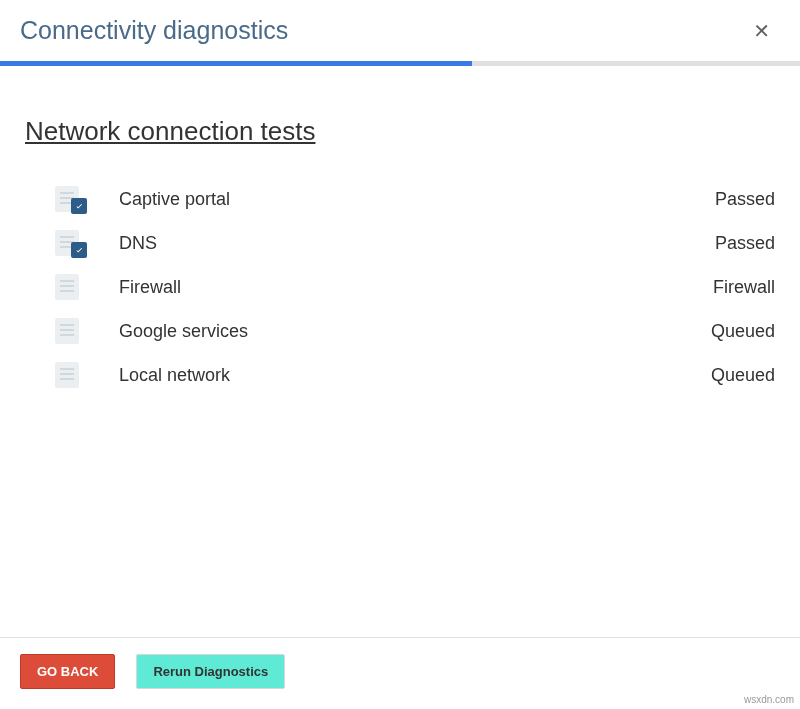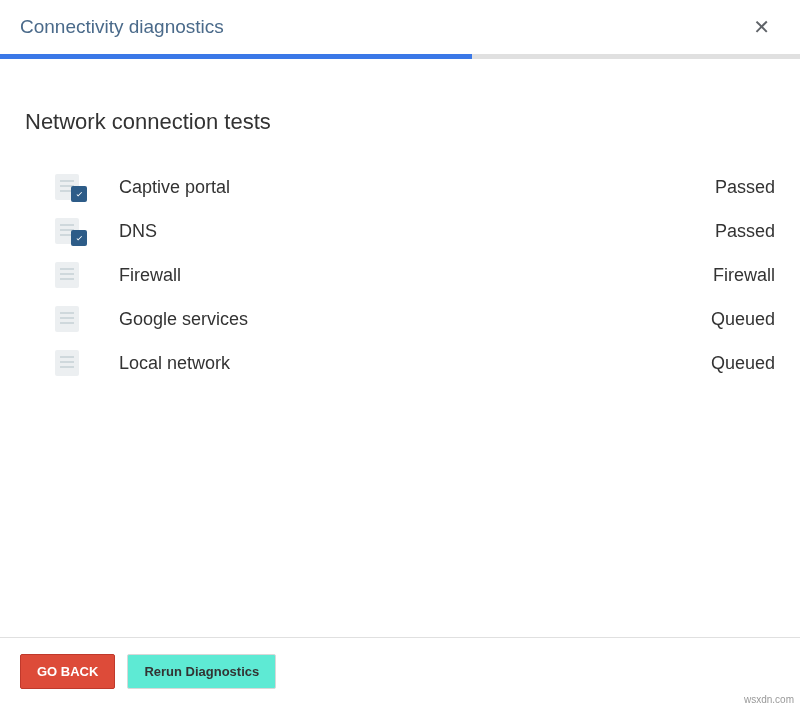--- a/index.html
+++ b/index.html
@@ -16,21 +16,21 @@
       position: relative;
     }
     .header {
       display: flex;
       justify-content: space-between;
       align-items: center;
       padding: 16px 20px 16px 20px;
     }
     .header-title {
       color: #4a6a8a;
-      font-size: 19px;
+      font-size: 25px;
       font-weight: 400;
     }
     .close-btn {
       color: #5f6368;
       font-size: 20px;
       cursor: pointer;
       padding: 0 10px;
       background: none;
       border: none;
       line-height: 1;
@@ -42,24 +42,25 @@
       display: flex;
     }
     .progress-fill {
       height: 100%;
       background: #3b78e7;
     }
     .content {
       padding: 50px 25px 0 25px;
     }
     .section-title {
-      font-size: 22px;
+      font-size: 26px;
       color: #333;
       font-weight: 400;
       margin-bottom: 30px;
+      text-decoration: underline;
     }
     .test-list {
       padding-left: 30px;
     }
     .test-row {
       display: flex;
       align-items: center;
       padding: 10px 0;
       height: 44px;
     }
@@ -115,21 +116,21 @@
       text-align: right;
     }
     .footer {
       position: absolute;
       bottom: 0;
       left: 0;
       right: 0;
       border-top: 1px solid #e0e0e0;
       padding: 16px 20px 20px 20px;
       display: flex;
-      gap: 12px;
+      gap: 21px;
       background: #fff;
     }
     .btn {
       font-size: 13px;
       font-weight: 700;
       padding: 9px 16px;
       border-radius: 2px;
       cursor: pointer;
     }
     .btn-primary {

